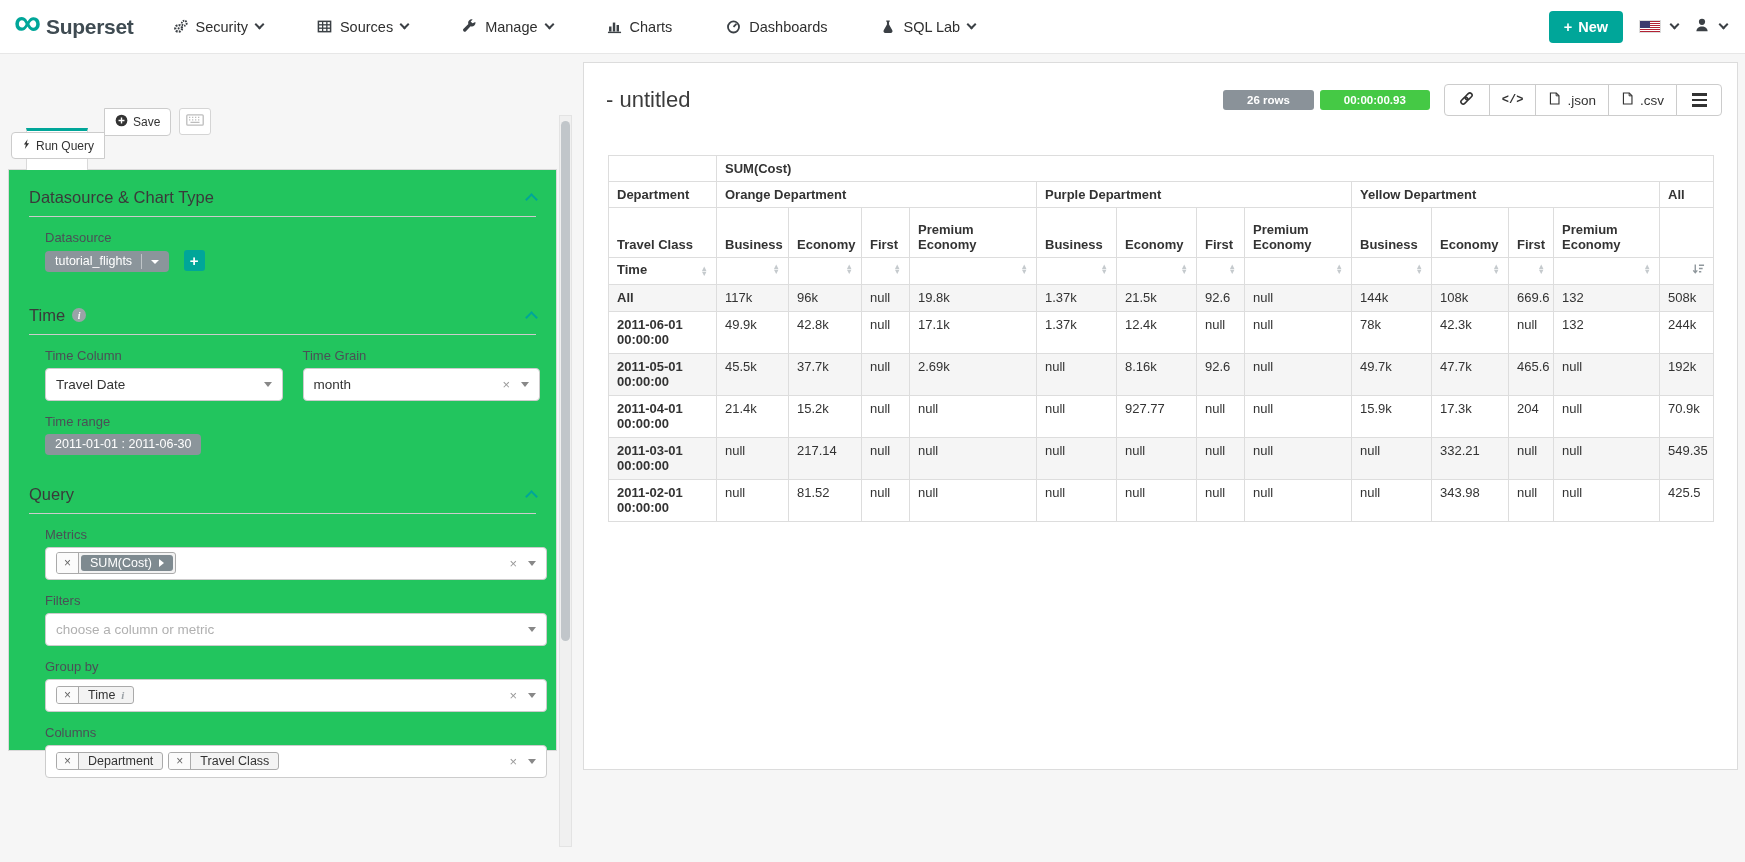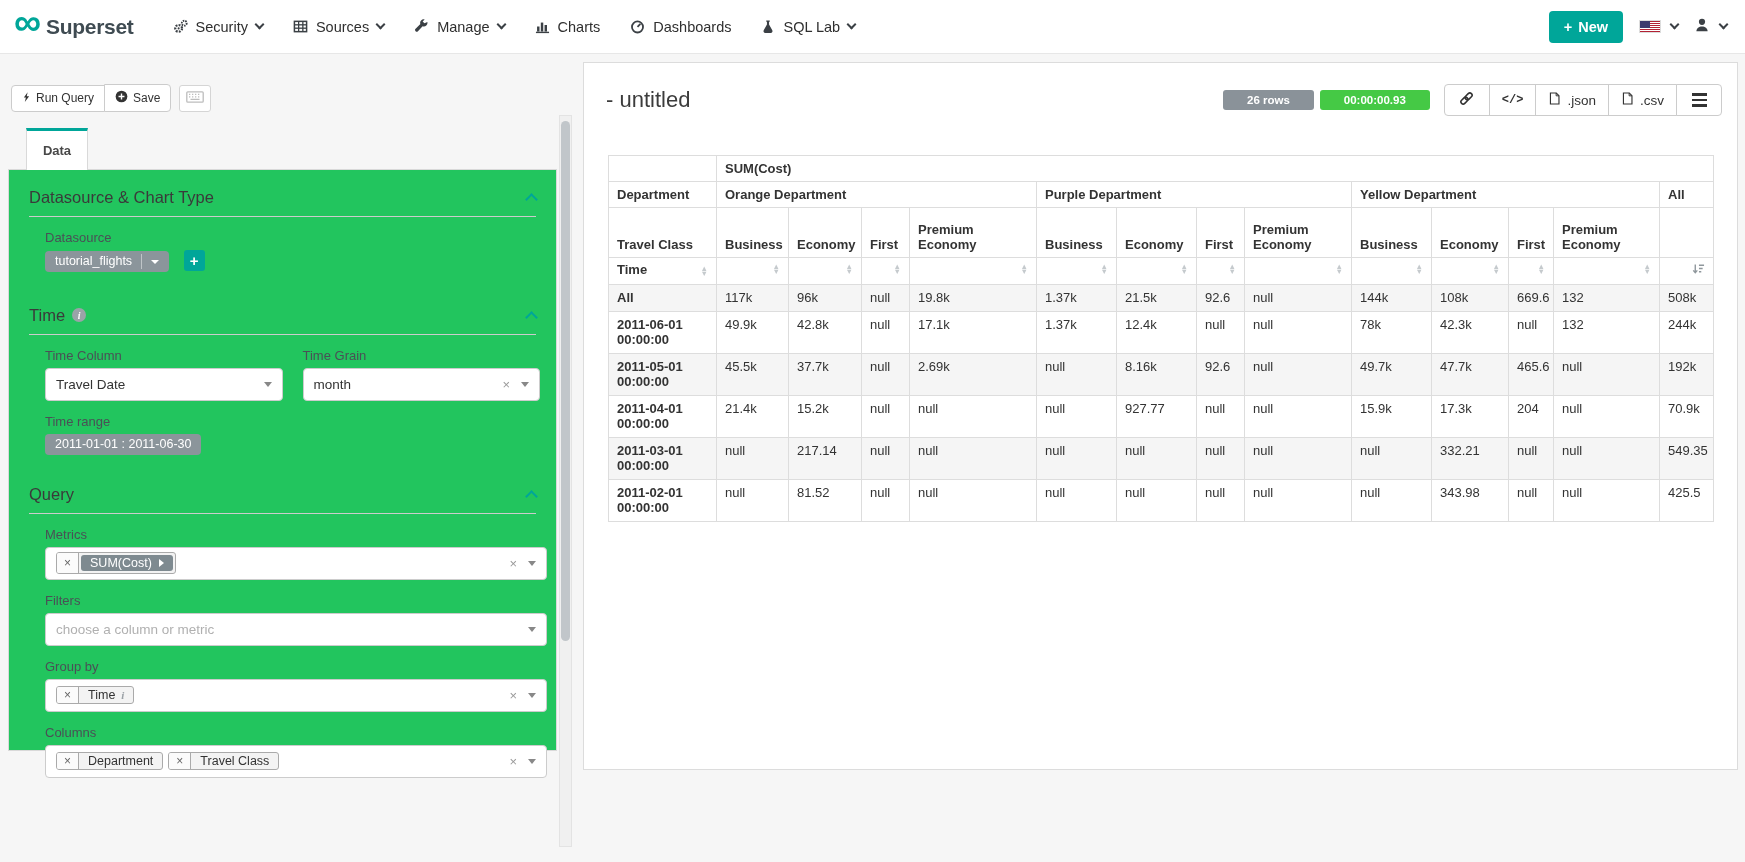--- a/index.html
+++ b/index.html
@@ -13,33 +13,33 @@
   }
   
   .navbar {
     position: absolute; top:0; left:0; right:0; height:54px;
     background:#fff; border-bottom:1px solid #e7e7e7;
     display:flex; align-items:center; z-index:10;
   }
   .brand { display:flex; align-items:center; gap:7px; padding-left:14px; cursor:pointer; }
   .brand .inf { color:#00a699; font-size:38px; font-weight:bold; line-height:0.8; margin-top:-8px; letter-spacing:-2px; }
   .brand .bname { font-size:21px; font-weight:bold; color:#3f4b52; letter-spacing:-0.3px; }
-  .nav-items { display:flex; margin-left:24px; align-items:flex-end; }
+  .nav-items { display:flex; margin-left:24px; align-items:flex-end;gap:24px; }
   .nav-item { display:flex; align-items:center; gap:8px; padding:10px 15px; font-size:14.5px; color:#2f2f2f; cursor:pointer; white-space:nowrap; }
   .nav-item svg { display:block; }
   .chev { width:7px; height:7px; border-right:2px solid #3b4045; border-bottom:2px solid #3b4045; transform:rotate(45deg); margin-top:-4px; }
   .nav-right { margin-left:auto; display:flex; align-items:center; gap:16px; padding-right:18px; }
   .btn-new { background:#00a699; color:#fff; border:none; border-radius:4px; padding:8px 15px; font-size:14.5px; font-weight:bold; display:flex; align-items:center; gap:6px; cursor:pointer; font-family:inherit; }
   .flag-wrap,.user-wrap { display:flex; align-items:center; gap:10px; cursor:pointer; }
   .flag { width:22px; height:13px; position:relative; background:repeating-linear-gradient(180deg,#b22234 0 1px,#fff 1px 2px); border:1px solid #ddd; }
   .flag::after { content:""; position:absolute; left:0; top:0; width:10px; height:7px; background:#3c3b6e; }
   
   .toolbar { position:absolute; top:84px; left:11px; display:flex; align-items:center; z-index:5; }
   .btn { background:#fff; border:1px solid #ccc; color:#333; font-size:12px; padding:5px 10px; display:inline-flex; align-items:center; gap:5px; cursor:pointer; font-family:inherit; }
-  .btn-run { border-radius:4px 0 0 4px; }
+  .btn-run { border-radius:4px 0 0 4px;margin-top:48px; }
   .btn-save { border-radius:0 4px 4px 0; margin-left:-1px; }
   .btn-kbd { margin-left:8px; border-radius:3px; padding:5px 6px; border-color:#d5d5d5; cursor:pointer; }
   
   .tab-data {
     position:absolute; top:128px; left:26px; width:62px; height:42px;
     background:#fff; border:1px solid #d9d9d9; border-bottom:none; border-top:3px solid #00a699;
     display:flex; align-items:center; justify-content:center;
     font-weight:bold; font-size:13px; color:#484848; z-index:3; cursor:pointer;
   }
   .pane {

